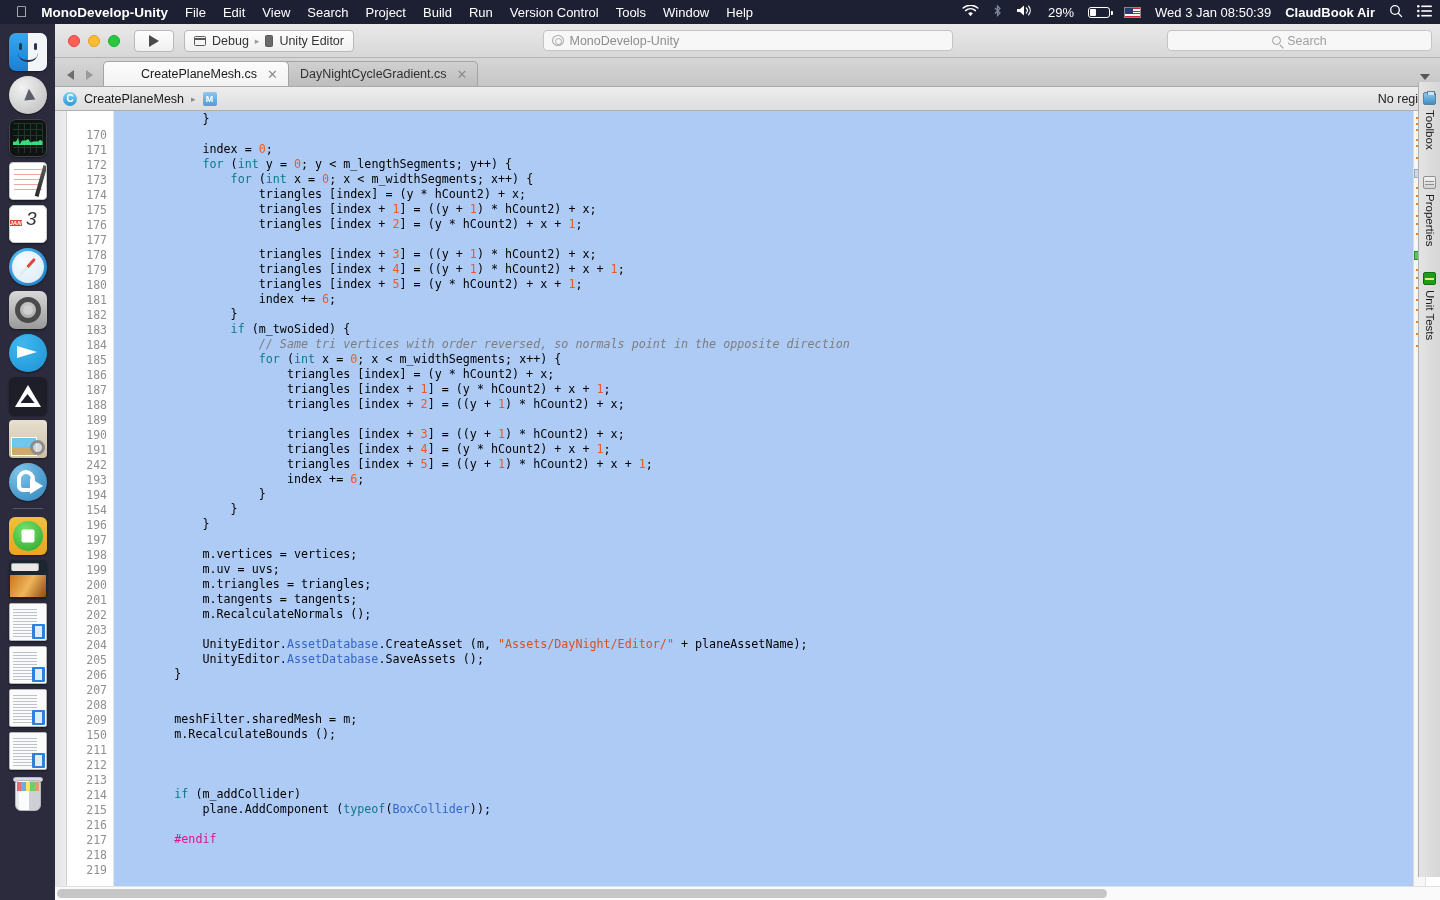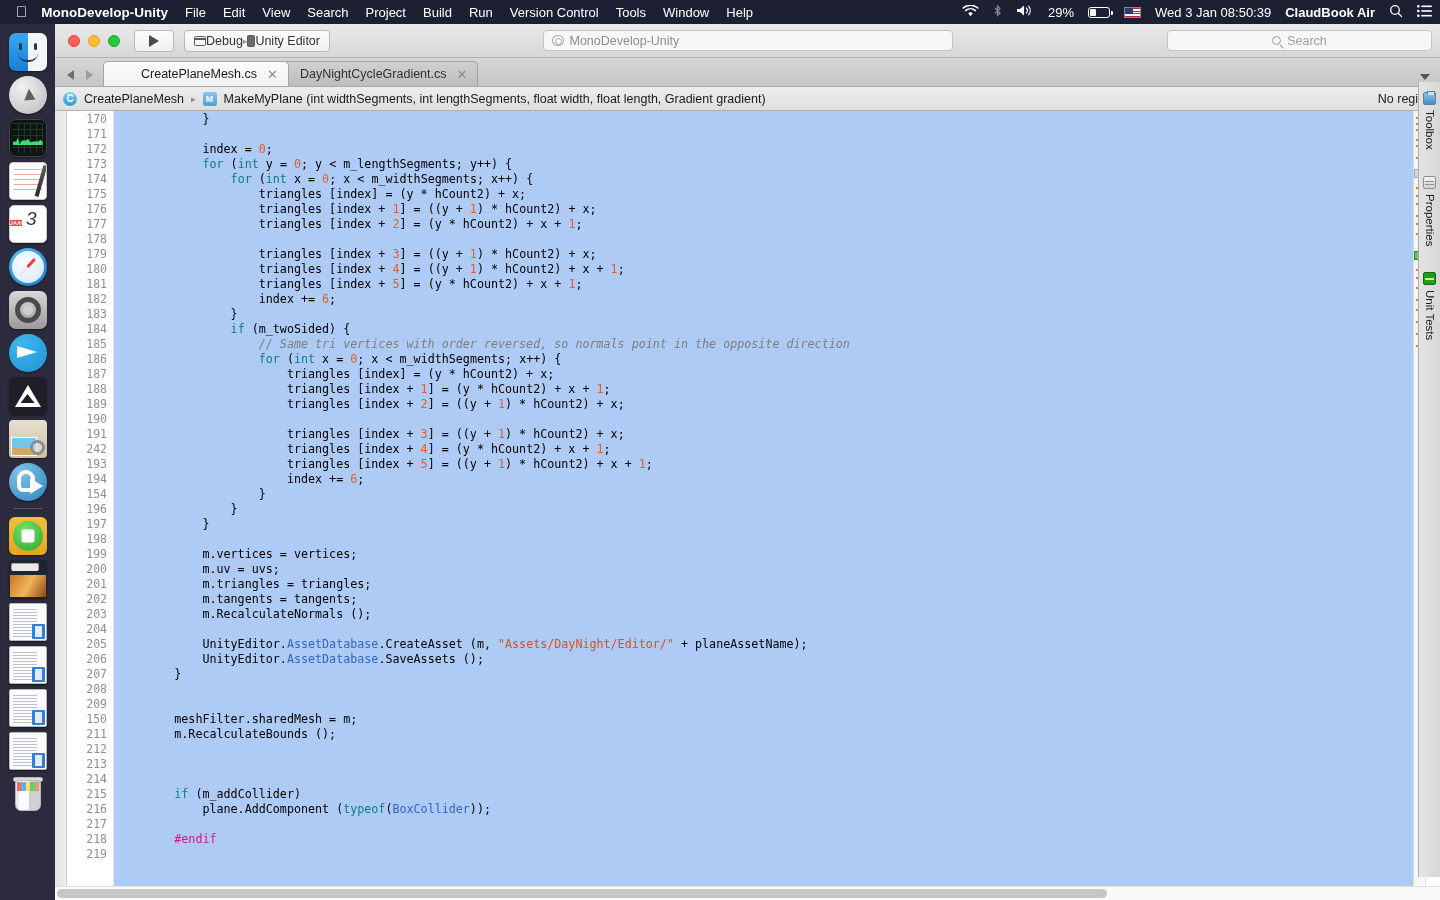--- a/index.html
+++ b/index.html
@@ -134,21 +134,21 @@
   .tl.r{background:#ff5f57;border:0.5px solid #e0443e;}
   .tl.y{background:#febc2e;border:0.5px solid #dfa123;}
   .tl.g{background:#28c840;border:0.5px solid #1dad2b;}
   .tb-btn {
     height:22px; background:linear-gradient(#fefefe,#f0f0f0); border:1px solid #b9b9b9;
     border-radius:4px; display:flex; align-items:center; padding:0 9px; font-size:12.5px;
     color:#333; box-shadow:0 1px 0 rgba(255,255,255,.6) inset;
   }
   .tb-run { width:40px; justify-content:center; margin-right:10px; }
   .play-tri { width:0;height:0;border-left:10px solid #4a4a4a;border-top:6px solid transparent;border-bottom:6px solid transparent; }
-  .tb-config { }
+  .tb-config { gap:6px; }
   .cfg-ic { width:12px;height:10px;border:1.4px solid #5a5a5a;border-radius:1.5px;position:relative;}
   .cfg-ic:after{content:"";position:absolute;left:0;right:0;top:1px;height:2px;background:#5a5a5a;}
   .cfg-sep { color:#9a9a9a; font-size:9px; }
   .dev-ic { width:8px;height:12px;border:1.4px solid #5a5a5a;border-radius:1.5px;background:#6a6a6a;}
   .url-field {
     position:absolute; left:50%; transform:translateX(-50%); width:410px; height:21px;
     background:#f7f7f7; border:1px solid #c4c4c4; border-radius:4px;
     display:flex; align-items:center; padding:0 8px; gap:6px; color:#8d8d8d; font-size:12.5px;
   }
   .mono-glyph{width:12px;height:11px;border:1.4px solid #a9a9a9;border-radius:50%;position:relative;}
@@ -194,21 +194,21 @@
   .cr-m { width:14px;height:14px;border-radius:2px;background:linear-gradient(#8cc6ef,#4c9fd8);
     color:#fff;font-size:9px;display:flex;align-items:center;justify-content:center;font-weight:bold;}
   .cr-sep { color:#8a8a8a; font-size:9px; }
   .cr-right { margin-left:auto; color:#222; }
 
   
   .editor-wrap { position:relative; height:775px; background:#fff; display:flex; }
   .fold-col { width:12px; background:linear-gradient(90deg,#e4e4e4,#ededed); border-right:1px solid #d0d0d0; }
   .gutter {
     width:47px; background:#fff; color:#8f8f8f; font-family:"DejaVu Sans Mono", monospace;
-    font-size:11.5px; text-align:right; padding-top:1px; border-right:1px solid #e5e5e5;
+    font-size:11.5px; text-align:right; padding-top:17px; border-right:1px solid #e5e5e5;
     flex:0 0 47px;
   }
   .gutter div { height:15px; line-height:15px; padding-right:6px; }
   .code {
     flex:1; background:#aecbf5; font-family:"DejaVu Sans Mono", monospace;
     font-size:11.7px; color:#000; padding-top:1px; position:relative; overflow:hidden;
     white-space:pre;
   }
   .code .ln { height:15px; line-height:15px; padding-left:4px; }
   .kw { color:#0b7a86; }
@@ -479,21 +479,20 @@
       <div class="tab-right">
         <span class="caret-dn"></span>
       </div>
     </div>
 
     <div class="crumbs">
       <span class="cr-c">C</span>
       <span>CreatePlaneMesh</span>
       <span class="cr-sep">▸</span>
       <span class="cr-m">M</span>
-      <span>MakeMyPlane (int widthSegments, int lengthSegments, float width, float length, Gradient gradient)</span>
       <span class="cr-right">No region</span>
     </div>
 
     <div class="editor-wrap">
       <div class="fold-col"></div>
       <div class="gutter" id="gutter">
           <div>170</div>
           <div>171</div>
           <div>172</div>
           <div>173</div>

